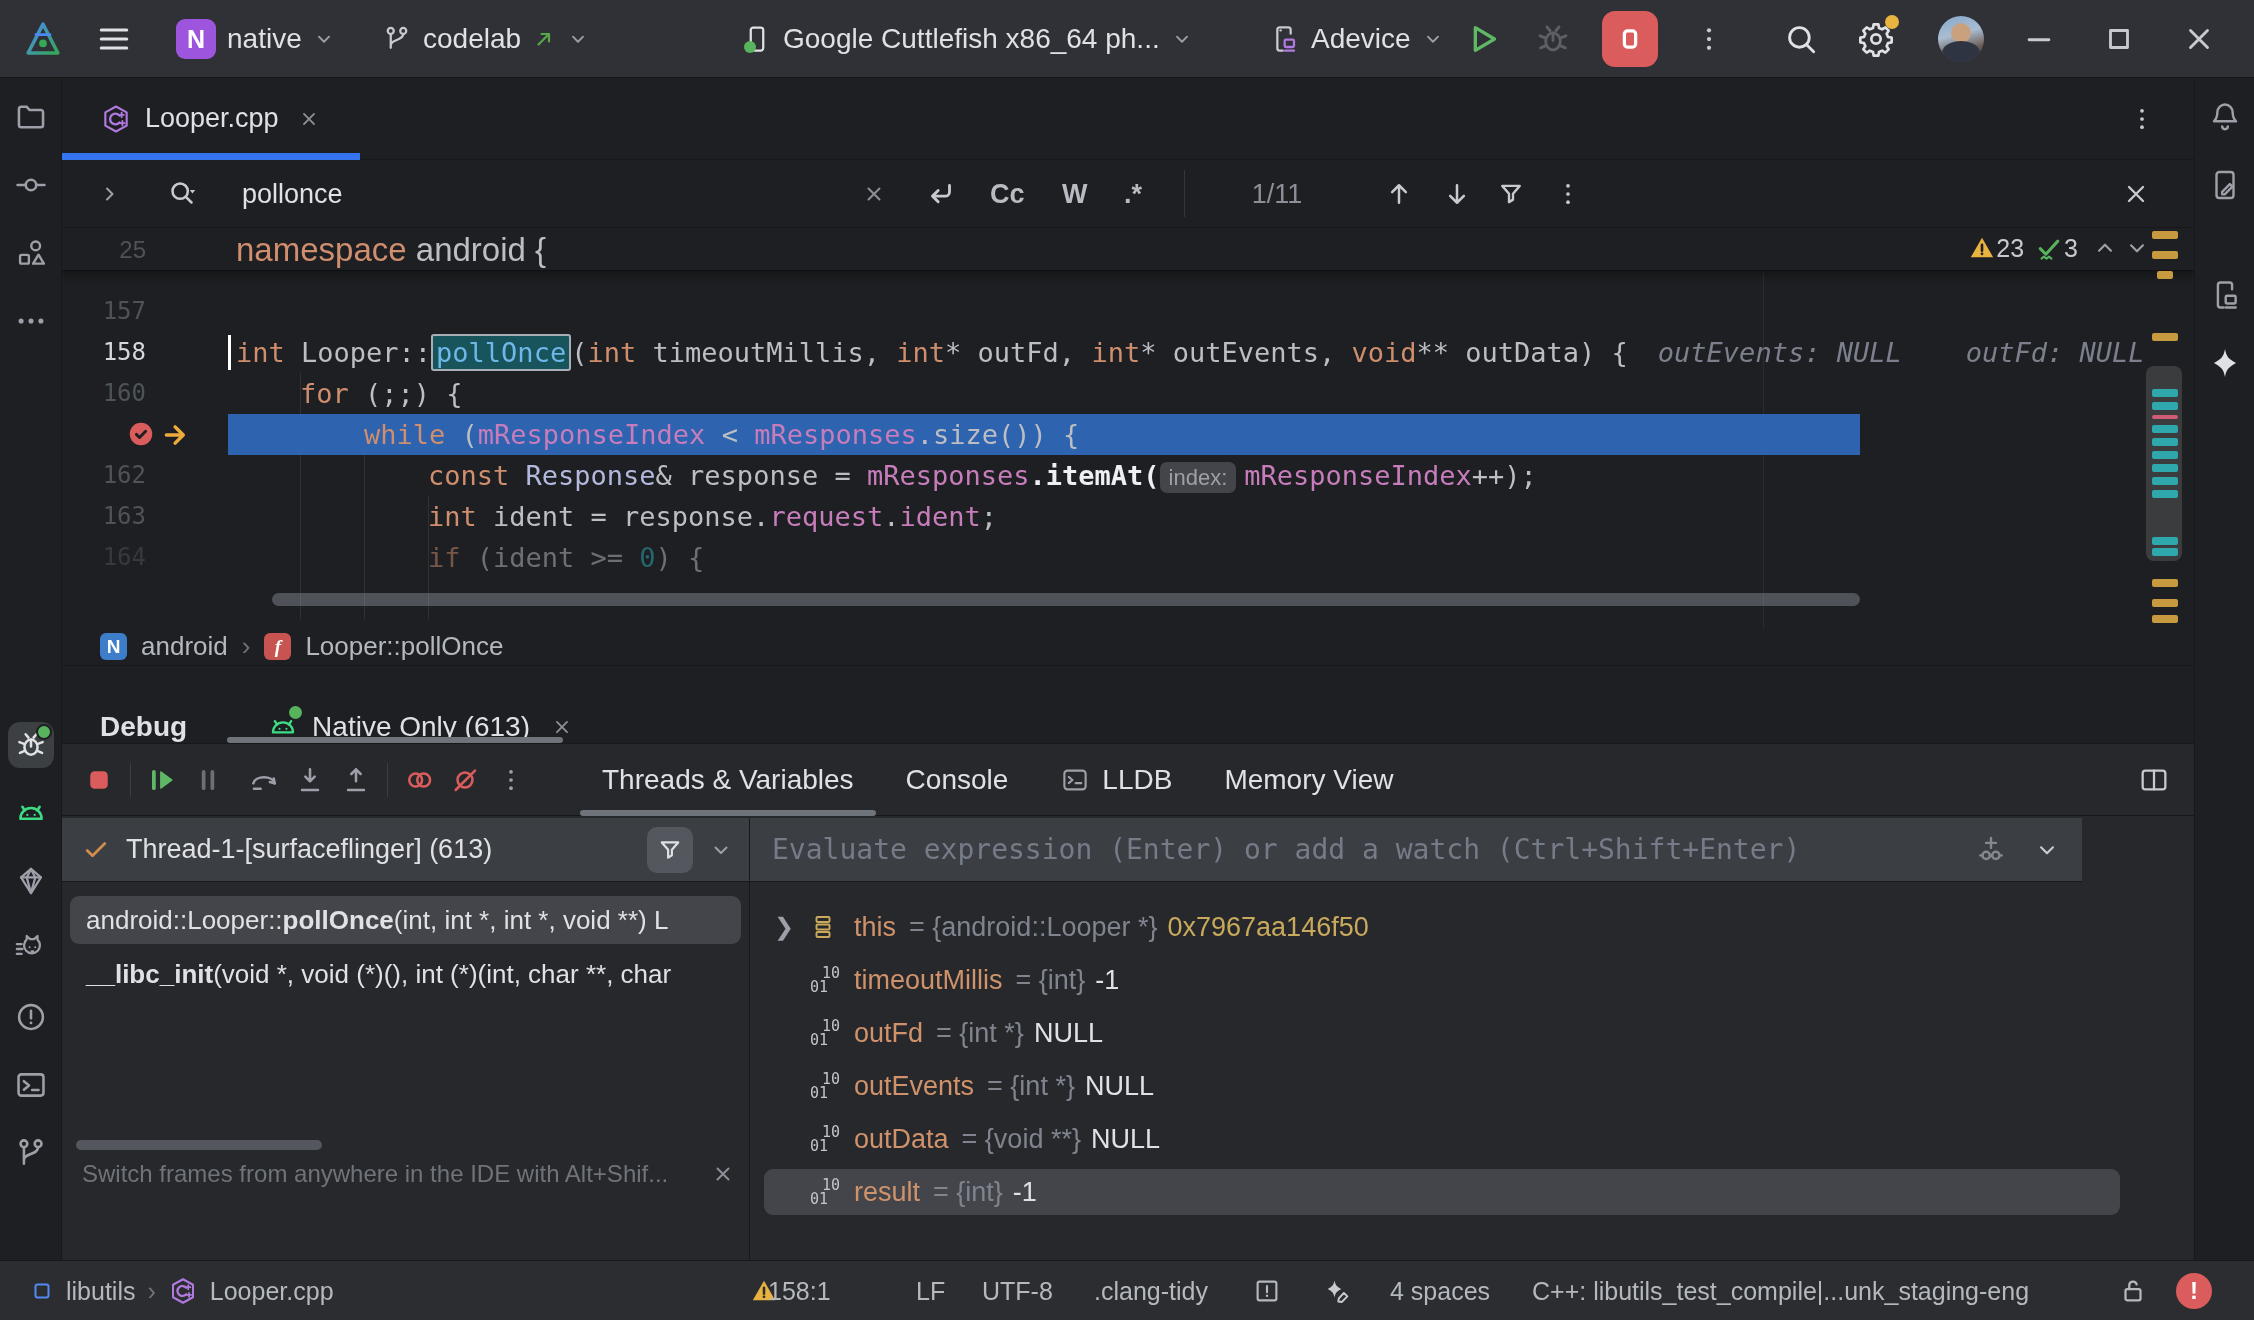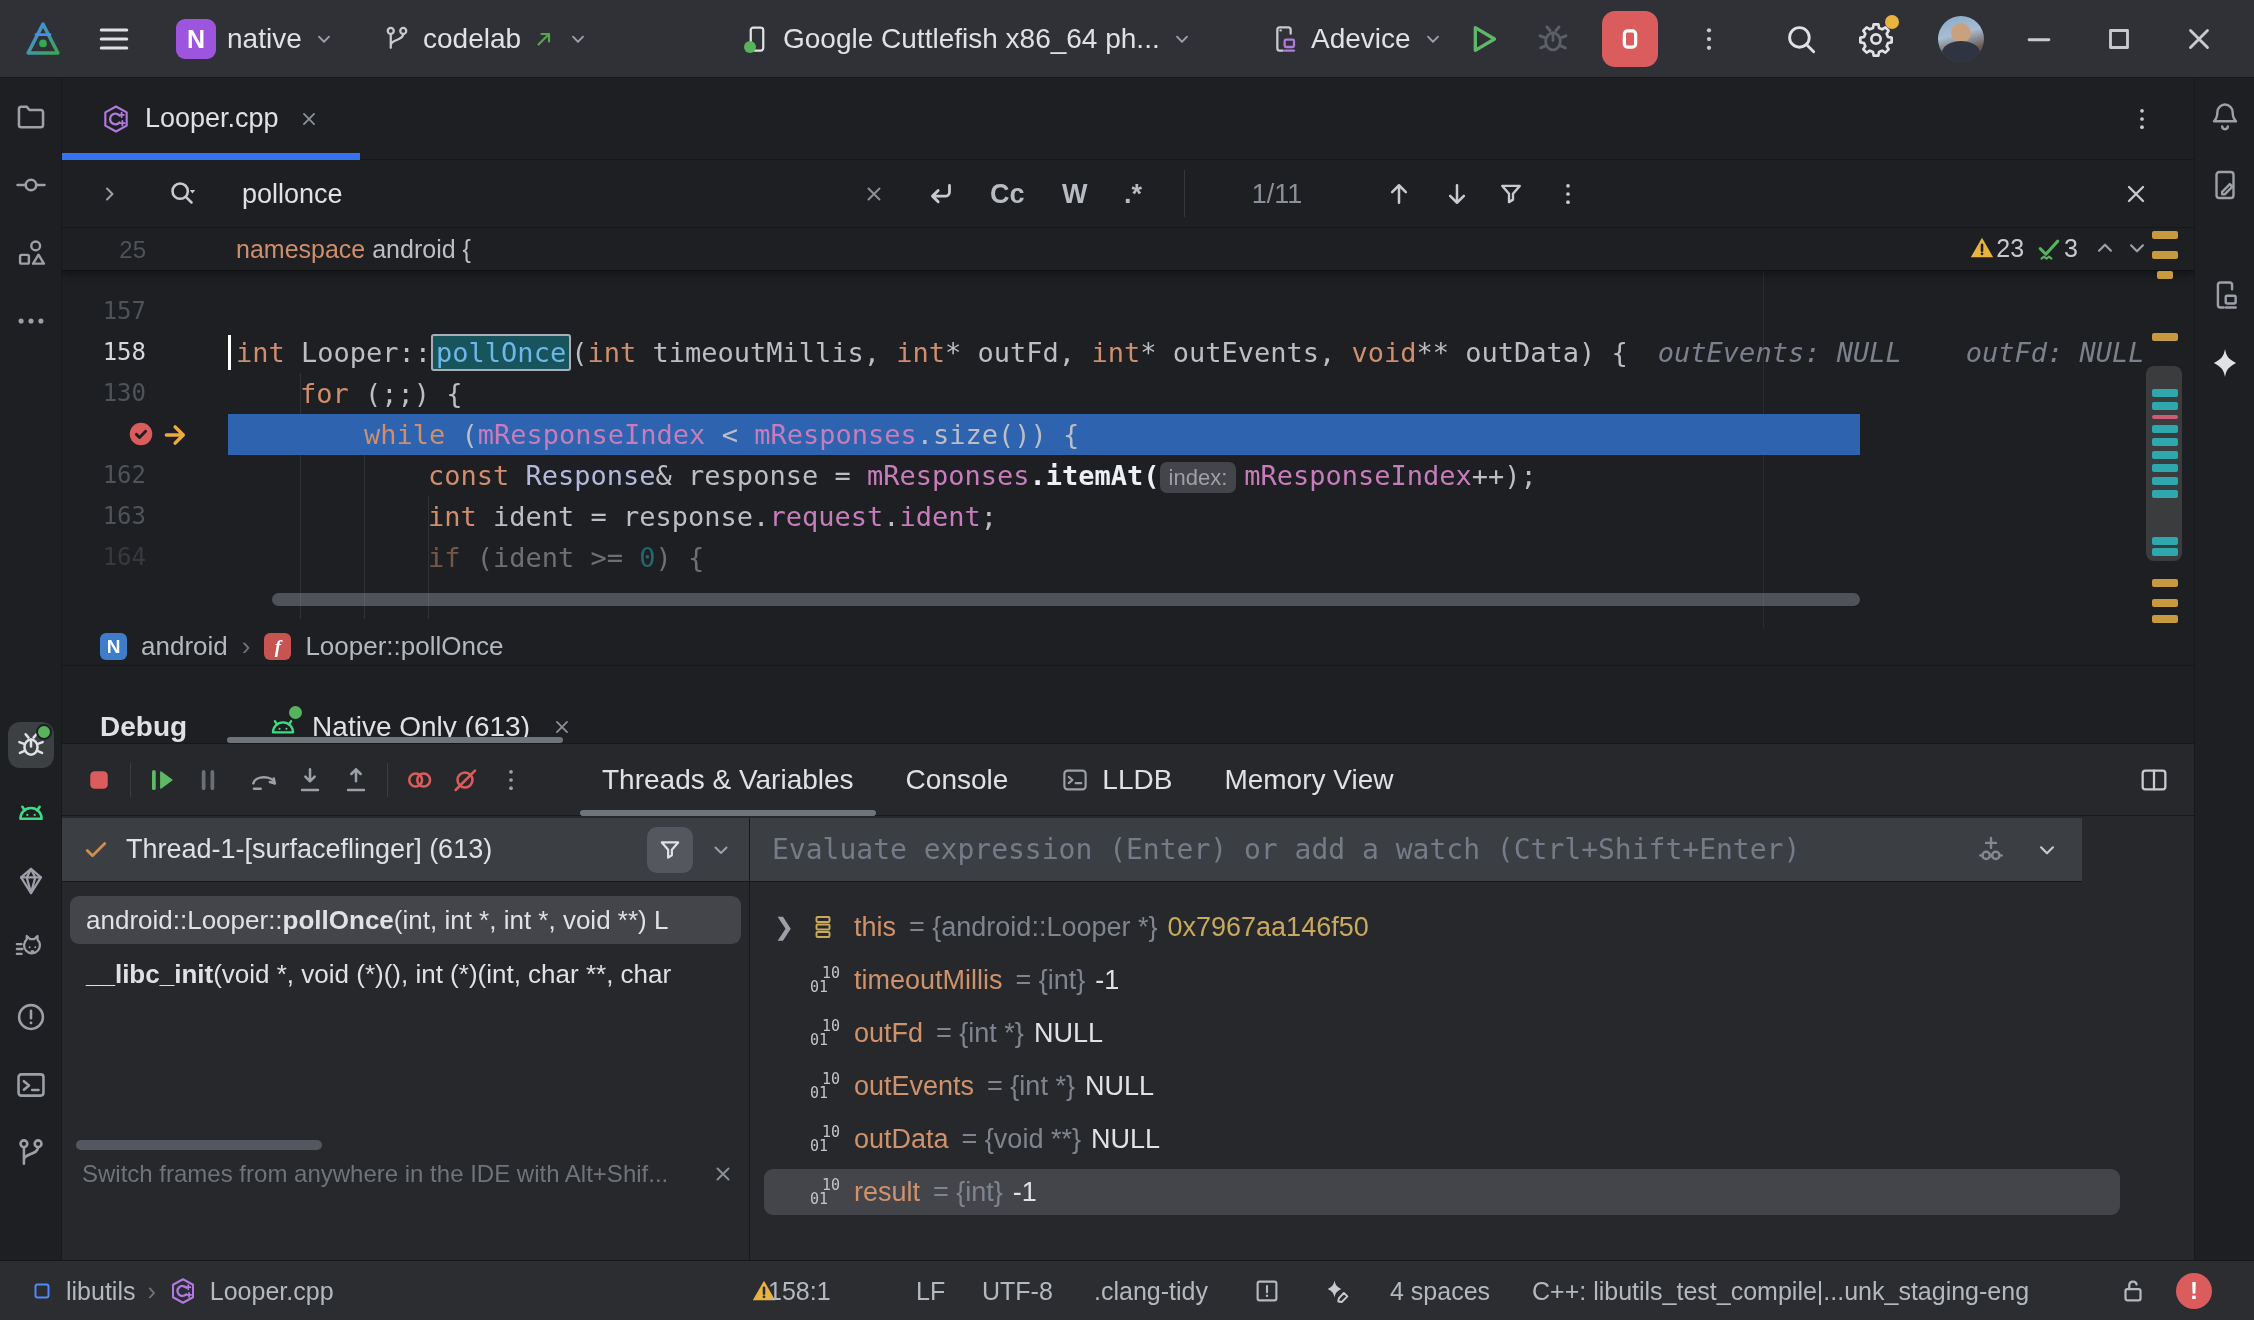--- a/index.html
+++ b/index.html
@@ -44,21 +44,21 @@
 
   .search-row{position:relative;height:68px;border-bottom:1px solid #17181a;font-size:27px}
   .sr{position:absolute;top:0;height:68px;display:flex;align-items:center;color:#b8bcc2}
   .sr-div{position:absolute;left:1122px;top:10px;bottom:10px;width:1px;background:#33363b}
   .sr-count{color:#8b8f98}
 
   
   .editor{position:absolute;top:151px;left:0;right:0;height:399px;background:#1e1f22;overflow:hidden}
   .sticky{position:relative;height:42px;display:flex;align-items:center;border-bottom:1px solid #101113;box-shadow:0 4px 8px rgba(0,0,0,.35);background:#1e1f22;z-index:5}
   .sticky .ln{position:absolute;left:0;width:84px;text-align:right;color:#4e5359;font-size:24px}
-  .sticky .code{position:absolute;left:174px;white-space:pre;font-size:25px}
+  .sticky .code{position:absolute;left:174px;white-space:pre;font-size:33px}
   .code-lines{position:absolute;top:62px;left:0;right:0}
   .cl{position:relative;height:41px}
   .cl .ln{position:absolute;left:0;top:0;width:84px;height:41px;line-height:41px;text-align:right;color:#4e5359;font-size:24px;font-family:"DejaVu Sans Mono",monospace}
   .cl.caretline .ln{color:#d5d7dc}
   .cl .code{position:absolute;left:174px;top:0;height:41px;line-height:41px;white-space:pre;font-family:"DejaVu Sans Mono",monospace;font-size:27px;z-index:2}
   .cl .execbar{position:absolute;left:166px;right:334px;top:0;bottom:0;background:#2d63af;z-index:1}
   .cl .bp{position:absolute;left:64px;top:5px;z-index:3}
   .cl .xarrow{position:absolute;left:100px;top:6px;z-index:3}
   .cl .caret{position:absolute;left:166px;top:3px;bottom:3px;width:3px;background:#fff;z-index:3}
   .cl.partial{opacity:.5}
@@ -505,21 +505,21 @@
           <div class="cl">
             <span class="ln">157</span>
             <div class="code" style="padding-left: 0px;"></div>
           </div>
           <div class="cl caretline">
             <span class="ln">158</span>
             <span class="caret"></span>
             <div class="code" style="padding-left: 0px;"><span class="tk-kw">int</span><span class="tk-pl"> Looper::</span><span class="tk-match">pollOnce</span><span class="tk-pl">(</span><span class="tk-kw">int</span><span class="tk-pl"> timeoutMillis, </span><span class="tk-kw">int</span><span class="tk-pl">* outFd, </span><span class="tk-kw">int</span><span class="tk-pl">* outEvents, </span><span class="tk-kw">void</span><span class="tk-pl">** outData) {</span><span class="tk-dbg">outEvents: NULL</span><span class="tk-dbg2">outFd: NULL</span></div>
           </div>
           <div class="cl">
-            <span class="ln">130</span>
+            <span class="ln">160</span>
             <div class="code" style="padding-left: 64px;"><span class="tk-kw">for</span><span class="tk-pl"> (;;) {</span></div>
           </div>
           <div class="cl exec">
             <div class="execbar"></div>
             <span class="bp ic">
               <svg width="30" height="30" viewBox="0 0 24 24">
                 <circle cx="12" cy="12" r="9" fill="#db5c5c"></circle>
                 <path d="M8.3 12.3l2.5 2.5 4.9-5" stroke="#1e1f22" stroke-width="2.3" fill="none" stroke-linecap="round"></path>
               </svg>
             </span>

